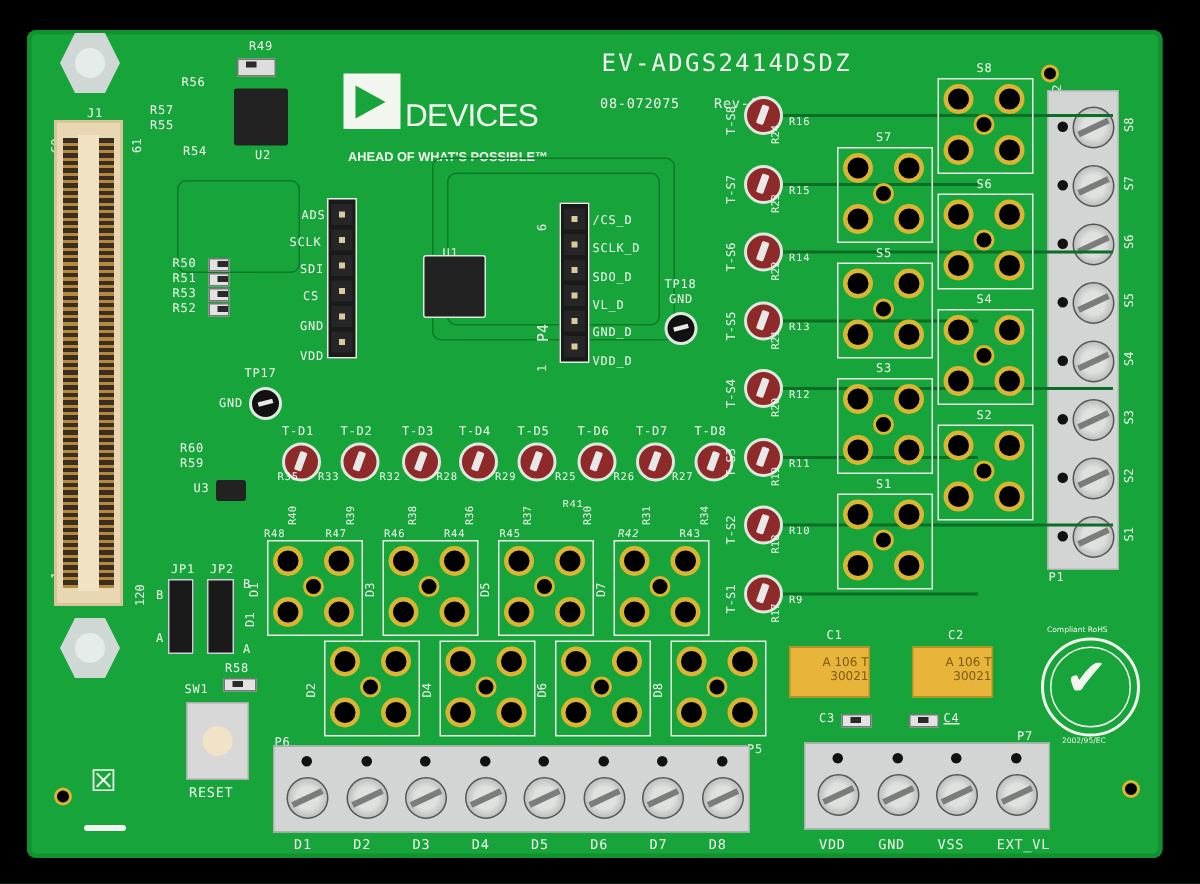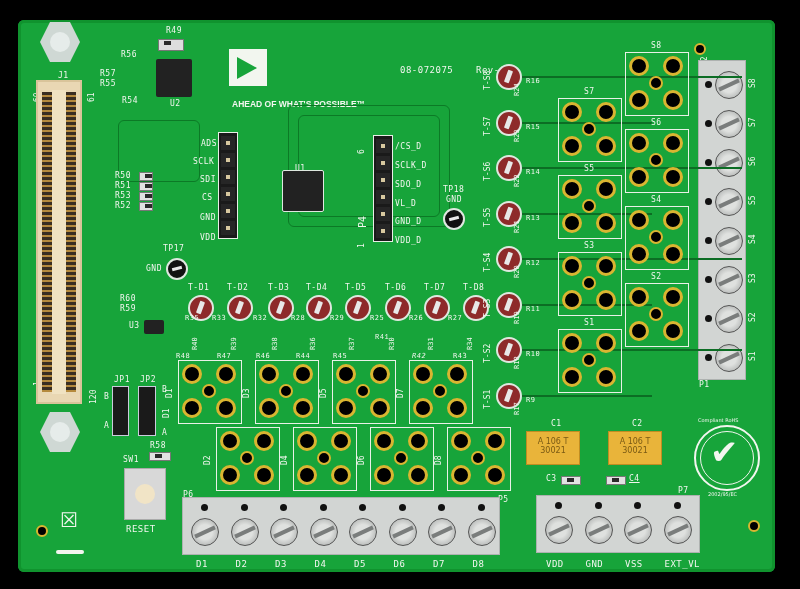--- a/index.html
+++ b/index.html
@@ -21,21 +21,21 @@
   .trim{position:absolute;width:22px;height:22px;border-radius:50%;background:#8e2a2a;border:2px solid #dfe8e0;}
   .trim::after{content:"";position:absolute;left:8px;top:4px;width:5px;height:13px;background:#e8e8e8;transform:rotate(20deg);border-radius:1px;}
   .pad-box{position:absolute;border:1.5px solid #e9f1e7;}
   .hole{position:absolute;width:20px;height:20px;border-radius:50%;background:#000;border:3px solid #d9b531;box-sizing:border-box;}
   .via{position:absolute;width:14px;height:14px;border-radius:50%;background:#000;border:2.5px solid #d9b531;box-sizing:border-box;}
   .tb{position:absolute;background:#d2d5d3;border:1px solid #aeb2b0;}
   .tb .screw{position:absolute;width:26px;height:26px;border-radius:50%;background:radial-gradient(circle,#dfe1df 40%,#9da09f 100%);border:1px solid #555;}
   .tb .screw::after{content:"";position:absolute;left:2px;top:11px;width:22px;height:4px;background:#7a7d7c;transform:rotate(-25deg);}
   .tb .dot{position:absolute;width:7px;height:7px;border-radius:50%;background:#111;}
   .cap{position:absolute;width:52px;height:32px;background:#e9b43a;border:1px solid #c08d22;}
-  .cap span{display:block;font-family:"DejaVu Sans",sans-serif;font-size:8px;color:#7a5a14;text-align:center;}
+  .cap span{display:block;font-family:"DejaVu Sans",sans-serif;font-size:8px;color:#7a5a14;text-align:right;}
   .smd{position:absolute;width:18px;height:7px;background:#e2e2e2;border:1px solid #777;}
   .smd::after{content:"";position:absolute;left:5px;top:1px;width:7px;height:4px;background:#2a2a2a;}
   .tp{position:absolute;width:18px;height:18px;border-radius:50%;background:#111;border:2px solid #dfe8e0;}
   .tp::after{content:"";position:absolute;left:4px;top:7px;width:10px;height:3px;background:#e8e8e8;transform:rotate(-15deg);}
   .mini-hole{position:absolute;width:12px;height:12px;border-radius:50%;background:#000;border:2px solid #d9b531;box-sizing:border-box;}
 </style>
 </head>
 <body>
 
 <div class="board">
@@ -58,22 +58,24 @@
   <div class="silk" style="left:103px;top:31px;">R56</div>
   <div class="silk" style="left:82px;top:50px;">R57</div>
   <div class="silk" style="left:82px;top:60px;">R55</div>
   <div class="silk" style="left:104px;top:77px;">R54</div>
   <div class="ic" style="left:138px;top:39px;width:36px;height:38px;"></div>
   <div class="silk" style="left:152px;top:80px;">U2</div>
 
   <div style="position:absolute;left:211px;top:29px;width:38px;height:37px;background:#f2f6ef;">
     <div style="position:absolute;left:8px;top:8px;width:0;height:0;border-top:11px solid transparent;border-bottom:11px solid transparent;border-left:20px solid #17a43a;"></div>
   </div>
+  <div style="position:absolute;left:252px;top:46px;font-family:'Liberation Sans',sans-serif;font-size:21px;color:#f2f6ef;letter-spacing:-0.5px;">DEVICES</div>
   <div style="position:absolute;left:214px;top:79px;font-family:'Liberation Sans',sans-serif;font-size:8.5px;font-weight:bold;color:#f2f6ef;">AHEAD OF WHAT'S POSSIBLE™</div>
 
+  <div style="position:absolute;left:383px;top:12px;font-family:'DejaVu Sans Mono',monospace;font-size:16px;color:#f2f6ef;letter-spacing:1.5px;">EV-ADGS2414DSDZ</div>
   <div class="silk" style="left:382px;top:46px;font-size:9px;">08-072075</div>
   <div class="silk" style="left:458px;top:46px;font-size:9px;">Rev-A</div>
 
   <div class="trace" style="left:270px;top:85px;width:160px;height:120px;border-color:#0c7a26;"></div>
   <div class="trace" style="left:280px;top:95px;width:140px;height:100px;border-color:#0c7a26;"></div>
   <div class="trace" style="left:100px;top:100px;width:80px;height:60px;border-color:#0c7a26;"></div>
 
   <div class="silk" style="left:97px;top:152px;">R50</div>
   <div class="silk" style="left:97px;top:162px;">R51</div>
   <div class="silk" style="left:97px;top:172px;">R53</div>

